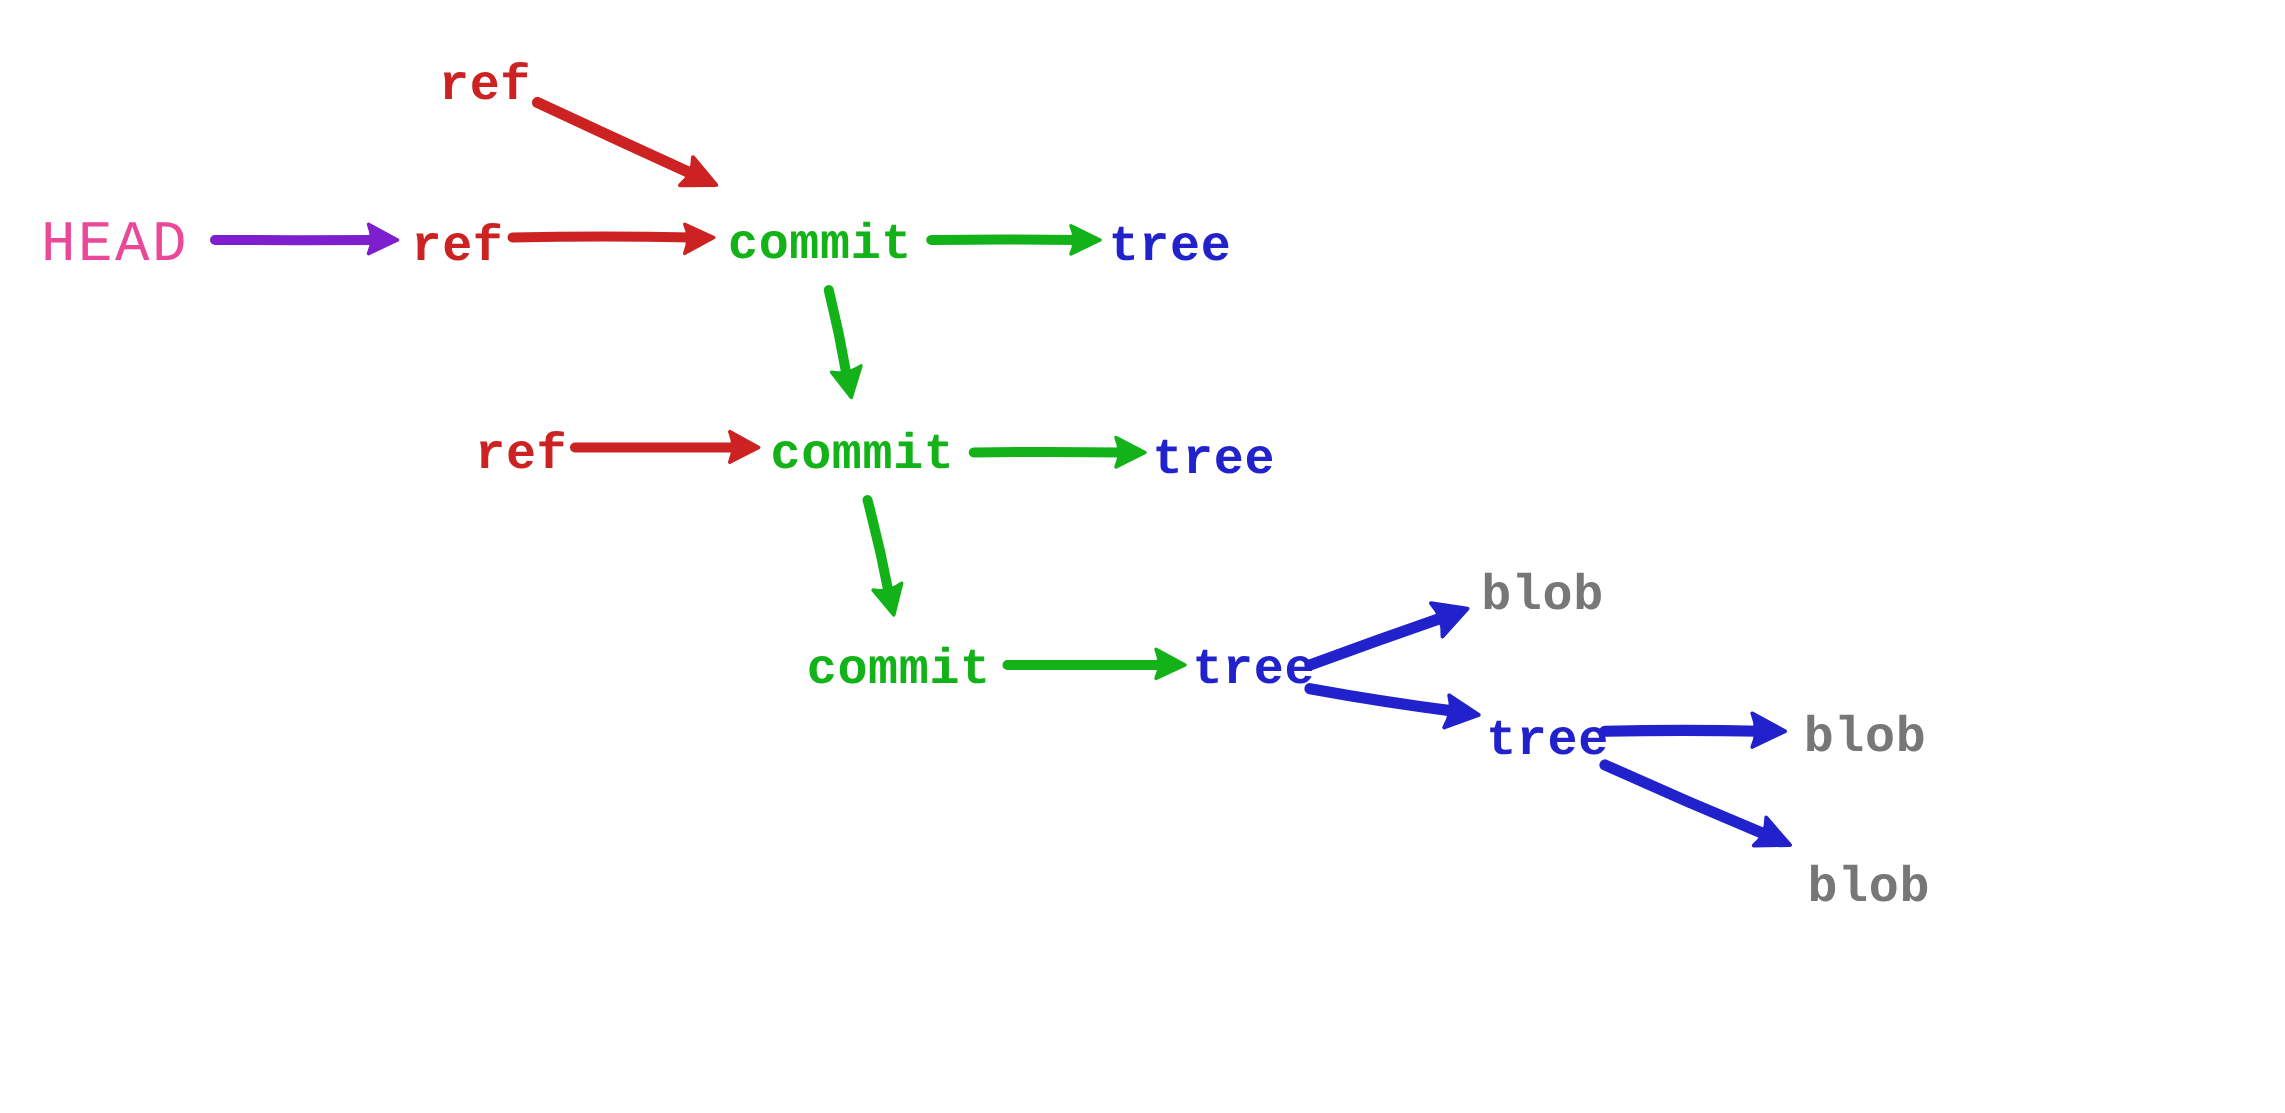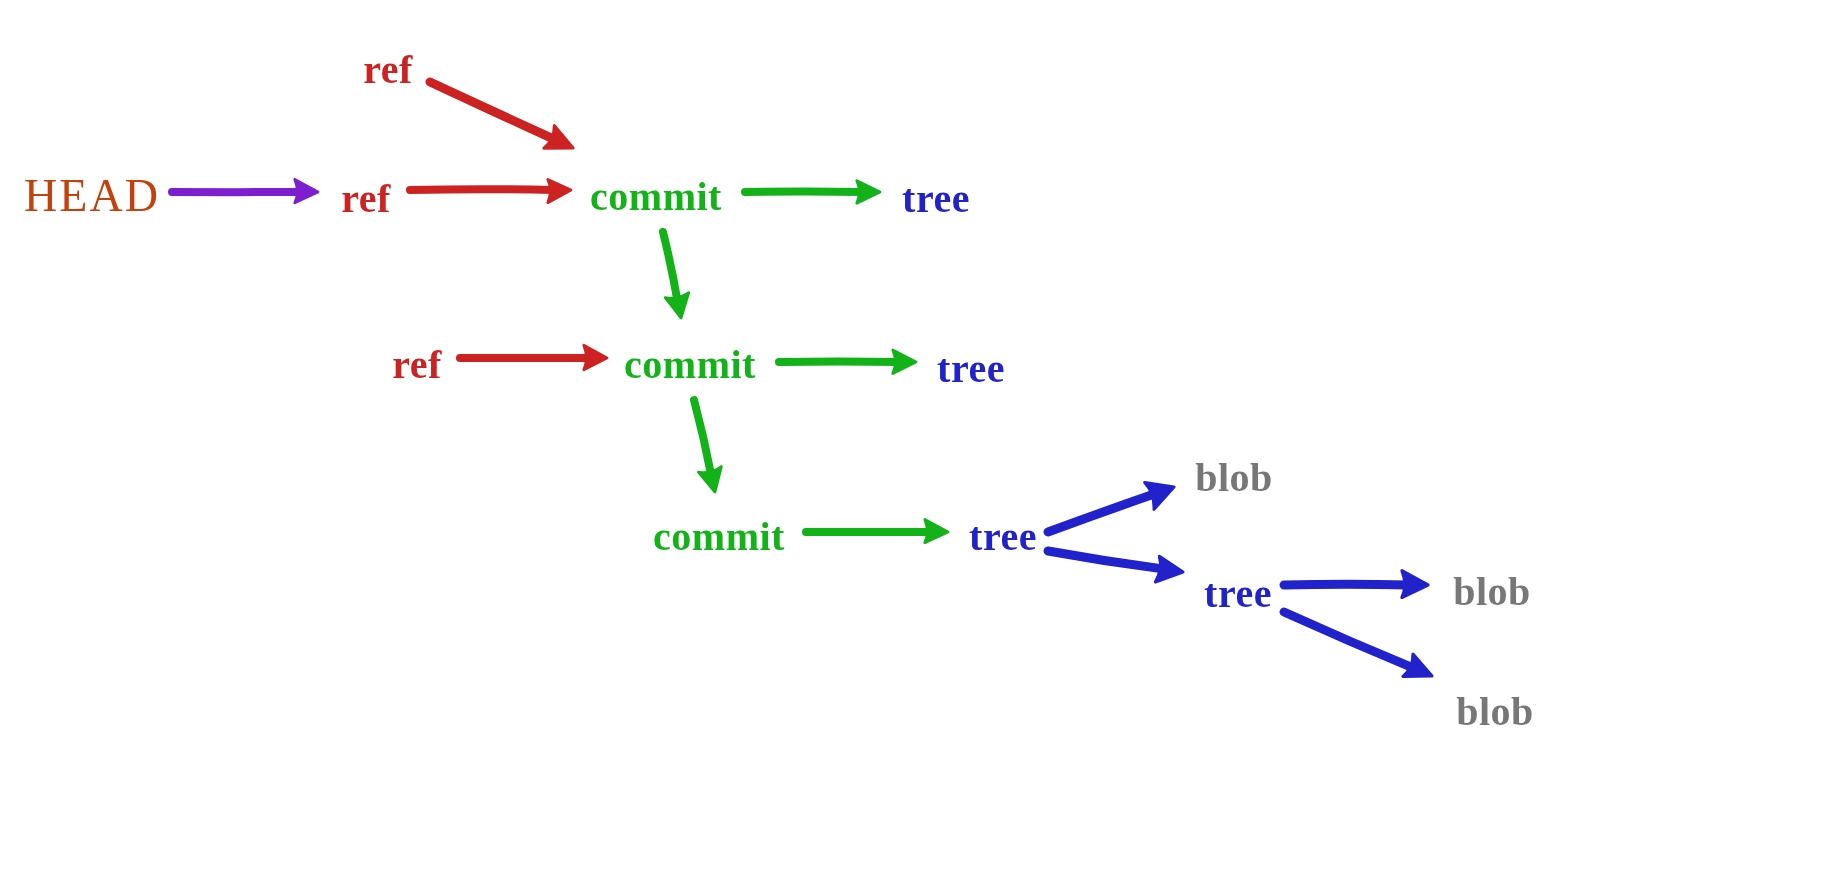--- a/index.html
+++ b/index.html
@@ -22,21 +22,21 @@
     position: absolute;
     left: 0;
     top: 0;
     width: 1828px;
     height: 890px;
     pointer-events: none;
   }
   .node {
     position: absolute;
     white-space: nowrap;
-    font-family: Liberation Serif, serif;
+    font-family: Liberation Mono, monospace;
     font-weight: bold;
     letter-spacing: 0.5px;
     line-height: 1;
     transform: translate(-50%, -50%);
   }
   .node.head {
     font-weight: normal;
     letter-spacing: 2px;
   }
 </style>
@@ -66,21 +66,21 @@
       <path d="M 1048 532 Q 1101.962540889001 512.1314308791635 1156.30278599731 493.32043357238933" fill="none" stroke="#2222cc" stroke-width="9" stroke-linecap="round"></path>
       <path d="M 1174 487 L 1154.0177472880691 509.218134131434 Q 1154.8280181637524 493.84713637008844 1144.7627102688068 482.54347330291836 Z" fill="#2222cc" stroke="#2222cc" stroke-width="3.15" stroke-linejoin="round"></path>
       <path d="M 1048 551 Q 1105.9821353348775 561.556983901405 1164.4313153153998 569.1115379379511" fill="none" stroke="#2222cc" stroke-width="9" stroke-linecap="round"></path>
       <path d="M 1183 572 L 1155.379149968103 581.9565768052538 Q 1162.8839249250166 568.8708327661136 1159.3706928087352 556.2736913973412 Z" fill="#2222cc" stroke="#2222cc" stroke-width="3.15" stroke-linejoin="round"></path>
       <path d="M 1284 585 Q 1346.604 583.645891995728 1409.208 585" fill="none" stroke="#2222cc" stroke-width="9" stroke-linecap="round"></path>
       <path d="M 1428 585 L 1401.9 597.4752260154113 Q 1407.642 585 1401.9 570.6829127826495 Z" fill="#2222cc" stroke="#2222cc" stroke-width="3.15" stroke-linejoin="round"></path>
       <path d="M 1284 612 Q 1348.8739390314142 641.4312116764125 1414.751630580237 668.5412456563187" fill="none" stroke="#2222cc" stroke-width="9" stroke-linecap="round"></path>
       <path d="M 1432 676 L 1402.9783575444542 676.4034844248109 Q 1413.3142664619234 667.9196827943452 1412.9782384045147 654.0436602026455 Z" fill="#2222cc" stroke="#2222cc" stroke-width="3.15" stroke-linejoin="round"></path>
     </svg>
   <div id="nodes-layer">
-      <div class="node head" style="left: 92px; top: 196px; color: #c2410c; font-size: 46px;">HEAD</div>
+      <div class="node head" style="left: 92px; top: 196px; color: #ec4899; font-size: 46px;">HEAD</div>
       <div class="node" style="left: 388px; top: 70px; color: rgb(204, 34, 34); font-size: 40px;">ref</div>
       <div class="node" style="left: 366px; top: 199px; color: rgb(204, 34, 34); font-size: 40px;">ref</div>
       <div class="node" style="left: 417px; top: 365px; color: rgb(204, 34, 34); font-size: 40px;">ref</div>
       <div class="node" style="left: 656px; top: 197px; color: rgb(19, 178, 25); font-size: 40px;">commit</div>
       <div class="node" style="left: 690px; top: 365px; color: rgb(19, 178, 25); font-size: 40px;">commit</div>
       <div class="node" style="left: 719px; top: 537px; color: rgb(19, 178, 25); font-size: 40px;">commit</div>
       <div class="node" style="left: 936px; top: 199px; color: rgb(34, 34, 204); font-size: 40px;">tree</div>
       <div class="node" style="left: 971px; top: 369px; color: rgb(34, 34, 204); font-size: 40px;">tree</div>
       <div class="node" style="left: 1003px; top: 537px; color: rgb(34, 34, 204); font-size: 40px;">tree</div>
       <div class="node" style="left: 1238px; top: 594px; color: rgb(34, 34, 204); font-size: 40px;">tree</div>

